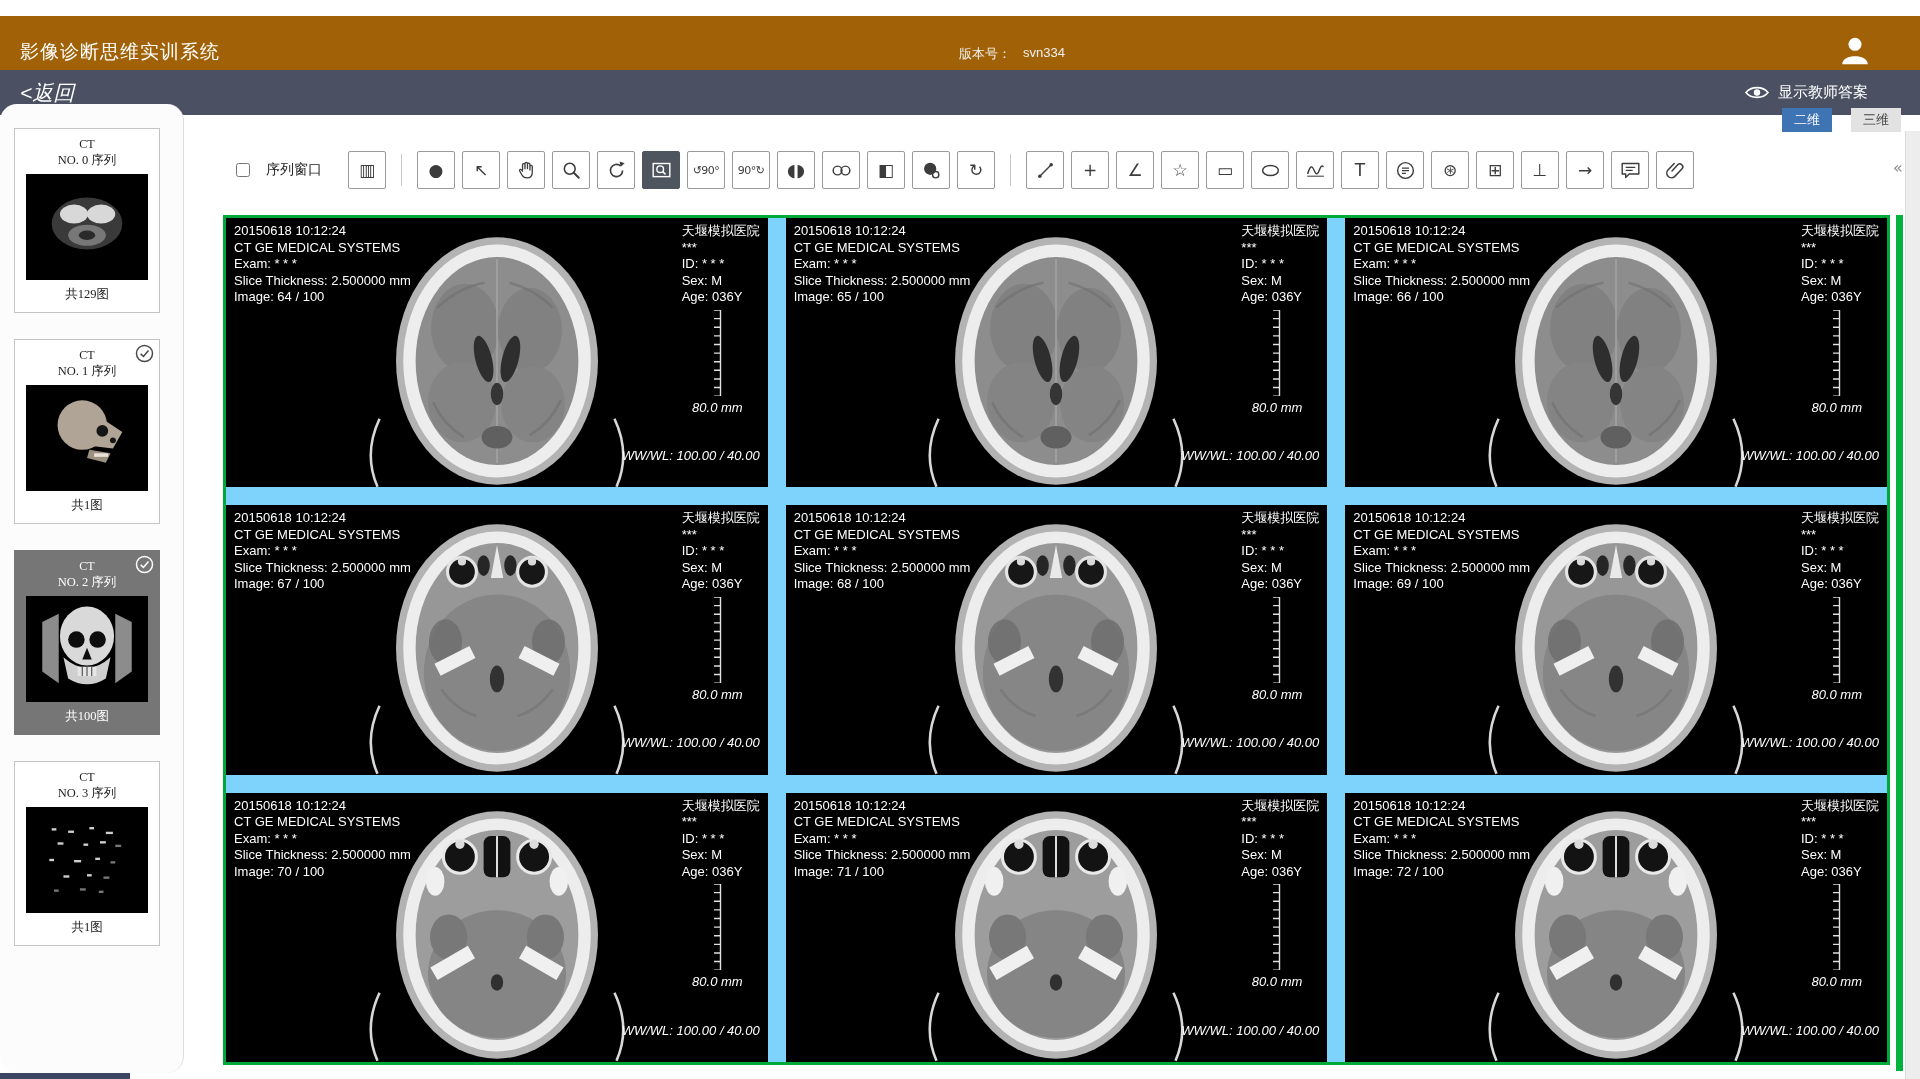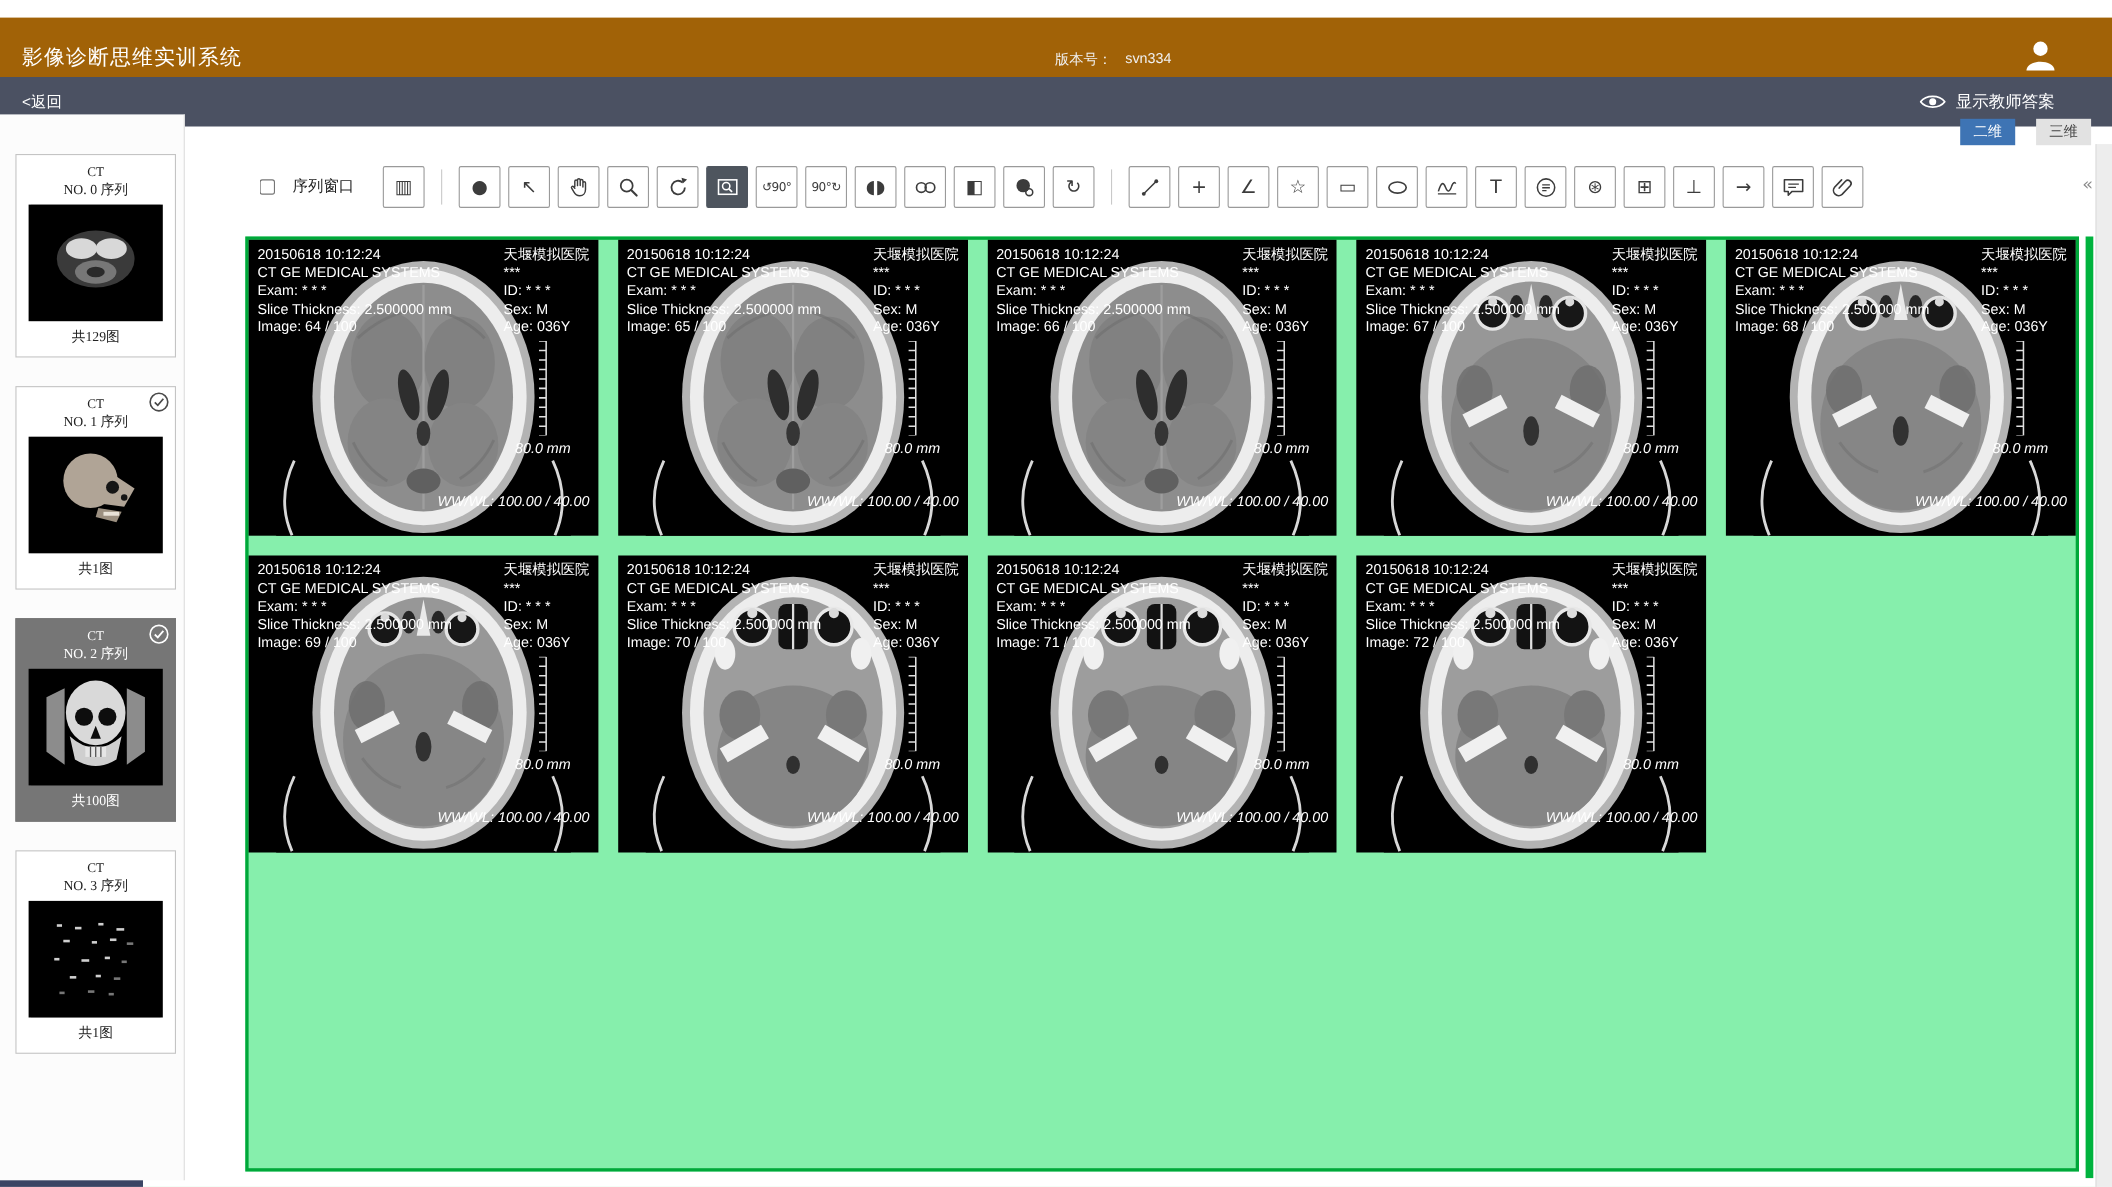--- a/index.html
+++ b/index.html
@@ -10,31 +10,31 @@
   }
   
   .header { position:absolute; top:16px; left:0; right:0; height:84px; background:#a16207; color:#fff; }
   .header .title { position:absolute; left:20px; top:23px; font-size:19px; letter-spacing:1px; }
   .header .version { position:absolute; left:959px; top:29px; font-size:13px; color:#f0f0f0; display:flex; gap:12px; }
   .user-btn { position:absolute; right:46px; top:16px; width:38px; height:38px; background:none; border:none; color:#fff; cursor:pointer; padding:0; }
   .user-btn svg { width:34px; height:34px; }
   
   .navbar { position:absolute; top:70px; left:0; right:0; height:45px; background:#4b5162; color:#fff;
     display:flex; align-items:center; justify-content:space-between; padding:0 46px 0 20px; }
-  .back-btn { background:none; border:none; color:#fff; font-size:14px; cursor:pointer; padding:0; }
+  .back-btn { background:none; border:none; color:#fff; font-size:21px; cursor:pointer; padding:0;font-style:italic; }
   .show-answer { display:flex; align-items:center; gap:9px; background:none; border:none; color:#fff; font-size:15px; cursor:pointer; }
   .show-answer svg { width:24px; height:17px; }
   
   .tabs { position:absolute; top:108px; right:19px; display:flex; gap:19px; }
   .tab { width:50px; height:24px; font-size:13px; display:flex; align-items:center; justify-content:center;
     border:none; background:#e2e2e2; color:#444; cursor:pointer; }
   .tab.active { background:#3e74b4; color:#fff; }
   
-  .sidebar { position:absolute; top:104px; left:0; bottom:6px; width:168px; background:#fcfcfc;
-    border-right:1px solid #ddd; padding-top:36px; overflow:hidden; }
+  .sidebar { position:absolute; top:104px; left:0; bottom:6px; width:184px; background:#fcfcfc;
+    border-right:1px solid #ddd; padding-top:24px; overflow:hidden;border-radius:17px; }
   .card { position:relative; width:146px; margin:0 0 26px 14px; background:#fff; border:1px solid #c4c4c4;
     text-align:center; padding:8px 6px 10px; font-family:"Liberation Serif","DejaVu Serif",serif; color:#222; cursor:pointer; }
   .card.selected { background:#767676; border-color:#767676; color:#fff; }
   .cmod { font-size:12px; line-height:15px; }
   .cname { font-size:12.5px; line-height:17px; white-space:pre; }
   .thumb { display:block; width:122px; height:106px; margin:5px auto 6px; background:#000; }
   .ccount { font-size:12.5px; line-height:16px; }
   .check { position:absolute; top:4px; right:5px; width:19px; height:19px; color:#4a4a4a; }
   .card.selected .check { color:#fff; }
   .sidebar-footer { position:absolute; left:0; bottom:0; width:130px; height:6px; background:#3b4564; }
@@ -48,21 +48,21 @@
     font-family:"DejaVu Sans",sans-serif; }
   .tbtn.active { background:#4e555e; border-color:#4e555e; color:#fff; }
   .tbtn span { font-size:17px; line-height:1; }
   .tbtn span.gsm { font-size:11px; letter-spacing:-0.5px; }
   .tico { width:21px; height:21px; }
   .tsep { width:1px; height:32px; background:#c9c9c9; margin:0 8px; }
   .collapse-btn { position:absolute; left:1893px; top:158px; background:none; border:none; color:#8a8a8a;
     font-size:16px; padding:0; cursor:pointer; font-family:"DejaVu Sans",sans-serif; }
   
   .viewer { position:absolute; left:223px; top:215px; width:1667px; height:850px; border:3px solid #00a83a;
-    background:#86efac; display:grid; grid-template-columns:repeat(5,1fr); grid-template-rows:repeat(3,1fr); gap:18px; }
+    background:#7dd3fc; display:grid; grid-template-columns:repeat(3,1fr); grid-template-rows:repeat(3,1fr); gap:18px; }
   .cell { position:relative; background:#000; overflow:hidden; }
   .brain { position:absolute; left:50%; top:53%; width:270px; height:272px; transform:translate(-50%,-50%); }
   .ov { position:absolute; color:#fff; font-size:13px; line-height:16.5px; }
   .ov-tl { left:8px; top:5px; }
   .ov-tr { right:8px; top:5px; text-align:left; }
   .ov-scale { right:25px; top:67.5%; font-style:italic; }
   .ov-wl { right:8px; bottom:23px; font-style:italic; }
   .ruler { position:absolute; right:46px; top:34%; width:13px; height:32%; }
   .green-strip { position:absolute; left:1896px; top:215px; width:7px; height:856px; background:#00b33e; }
   .page-scroll { position:absolute; right:0; top:131px; bottom:0; width:15px; background:#ededed; border-left:1px solid #dcdcdc; }

